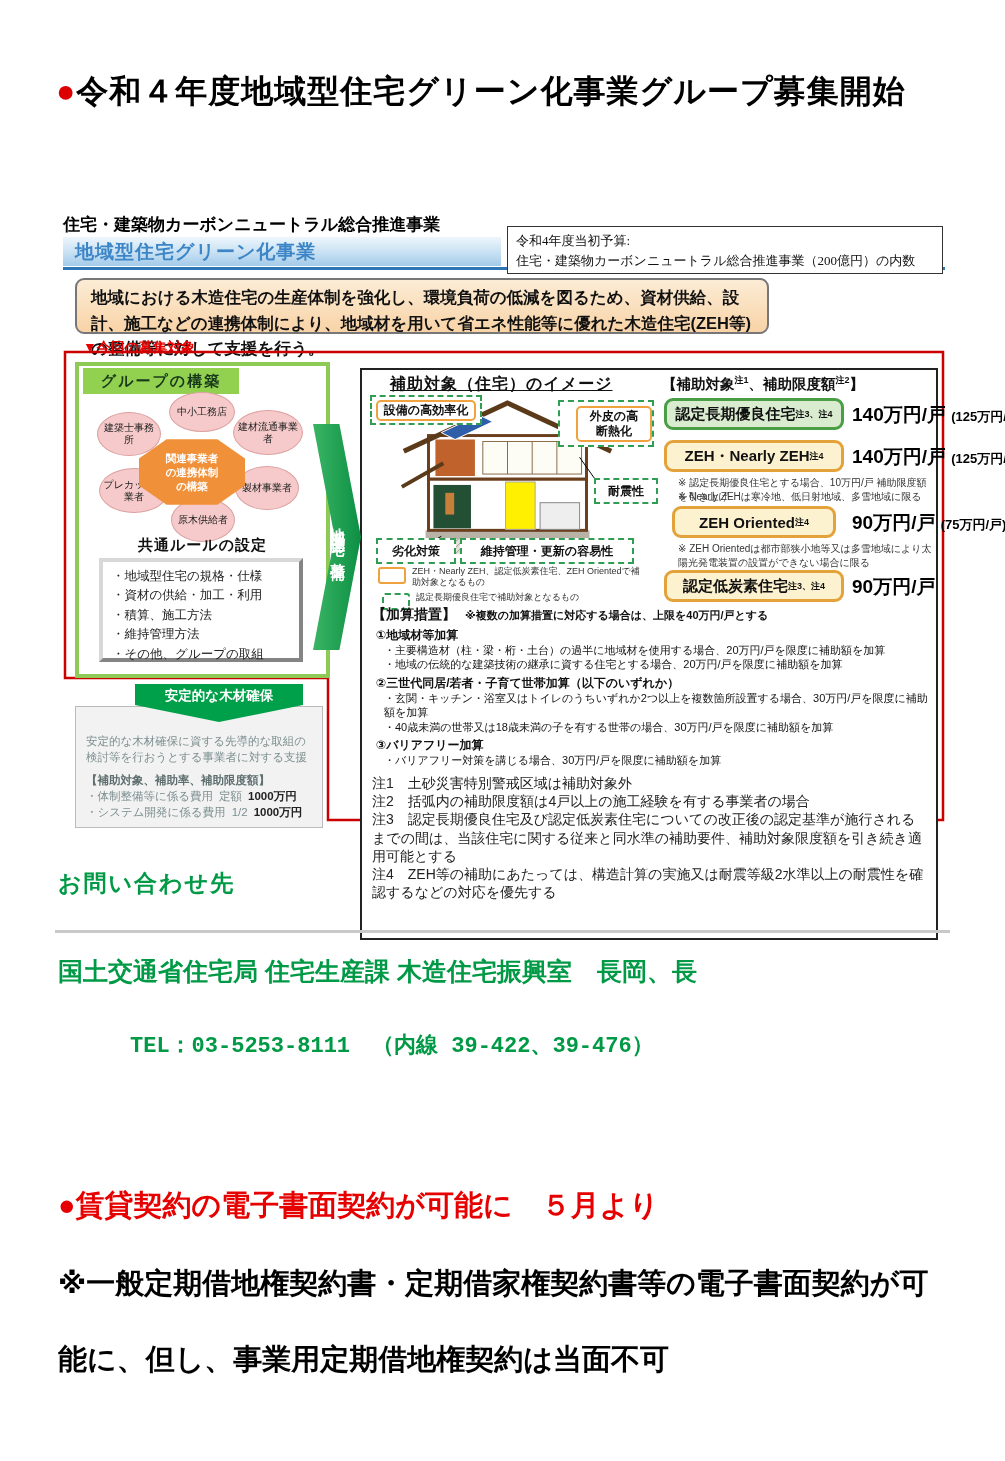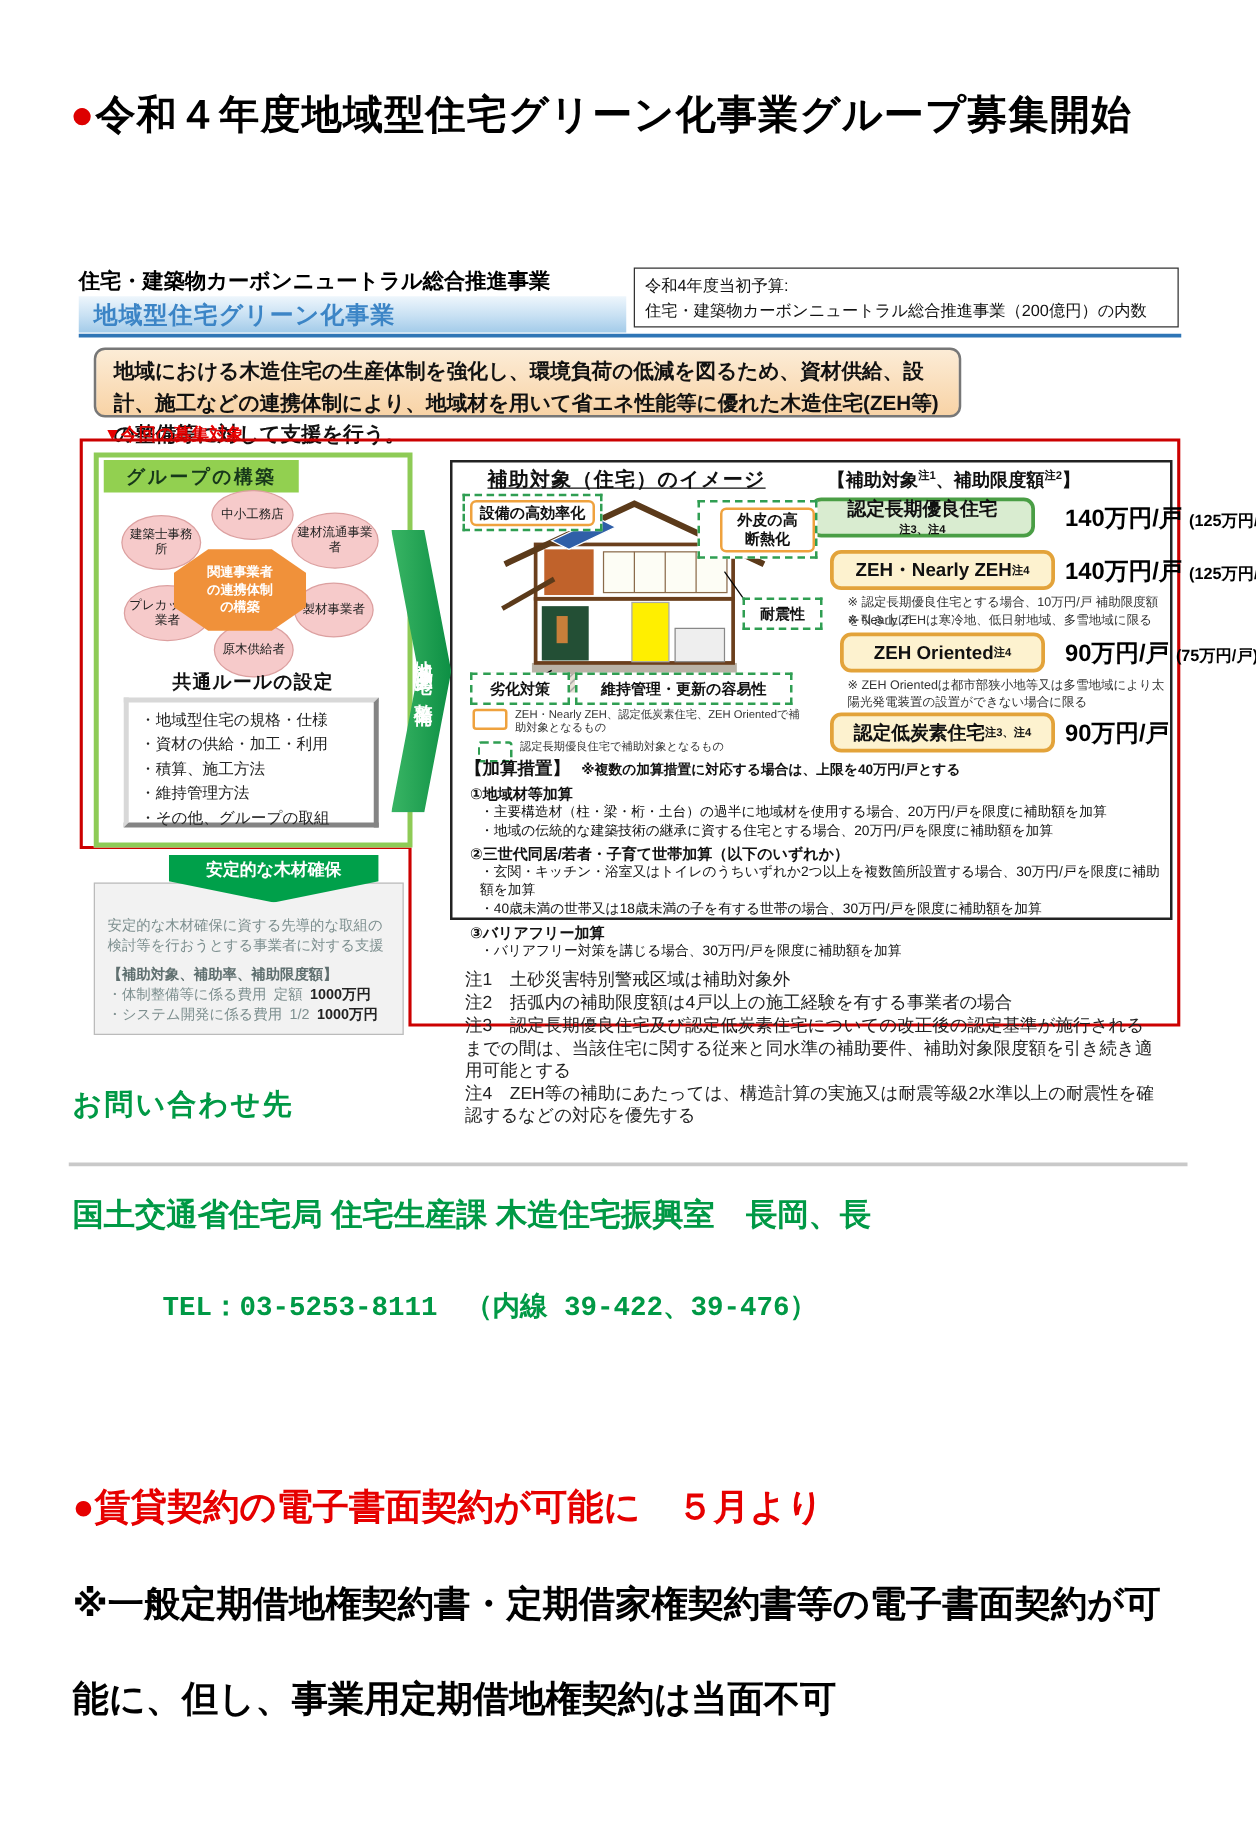--- a/index.html
+++ b/index.html
@@ -11,22 +11,22 @@
   .main-title{left:56px;top:70px;width:900px;font-size:32px;font-weight:bold;letter-spacing:1px;color:#000;white-space:nowrap;}
   .main-title .bullet{color:#dd0000;}
 
   
   .flyer{left:55px;top:210px;width:893px;height:625px;}
   .program-parent{left:8px;top:3px;font-size:17px;font-weight:bold;color:#000;}
   .program-bar{left:8px;top:27px;width:438px;height:29px;background:linear-gradient(180deg,#eef6fc 0%,#c7e0f3 55%,#a3cbe9 100%);
                display:flex;align-items:center;padding-left:12px;box-sizing:border-box;
                color:#3c85c6;font-weight:bold;font-size:19px;letter-spacing:1px;}
   .blue-rule{left:8px;top:57px;width:882px;height:3px;background:#2e75b6;}
-  .budget-box{left:452px;top:4px;width:436px;height:48px;border:1px solid #333;background:#fff;
-              font-size:13px;line-height:1.55;padding:4px 8px;box-sizing:border-box;}
+  .budget-box{left:452px;top:16px;width:436px;height:48px;border:1px solid #333;background:#fff;
+              font-size:13px;line-height:1.55;padding:4px 8px;box-sizing:border-box;font-family:Liberation Serif, serif;}
   .summary-box{left:20px;top:68px;width:694px;height:56px;border:2px solid #777;border-radius:9px;
                background:linear-gradient(180deg,#fcecd6 0%,#f8d3a6 100%);
                font-size:16.5px;font-weight:bold;line-height:1.55;padding:5px 14px;box-sizing:border-box;color:#111;}
   .target-label{left:28px;top:129px;font-size:14px;font-weight:bold;color:#e60000;}
 
   .red-frame{left:0;top:0;pointer-events:none;}
 
   
   .group-box{left:20px;top:152px;width:255px;height:316px;border:4px solid #8ecb56;background:#fff;box-sizing:border-box;}
   .group-title{left:4px;top:2px;width:156px;height:26px;background:#92d050;color:#17381a;
@@ -51,21 +51,21 @@
   .wood-row{display:flex;gap:6px;color:#7d8f8f;}
   .wood-row .amt{font-weight:bold;color:#222;}
 
   
   .big-arrow{left:258px;top:214px;width:48px;height:226px;background:linear-gradient(90deg,#39b564,#0d8f44);
              clip-path:polygon(0 0,55% 0,100% 50%,55% 100%,0 100%,45% 50%);
              display:flex;align-items:center;justify-content:center;z-index:2;}
   .big-arrow span{writing-mode:vertical-rl;color:#fff;font-weight:bold;font-size:15px;letter-spacing:3px;}
 
   
-  .panel{left:305px;top:158px;width:578px;height:368px;border:2px solid #222;background:#fff;box-sizing:border-box;}
+  .panel{left:305px;top:158px;width:578px;height:572px;border:2px solid #222;background:#fff;box-sizing:border-box;}
   .ptitle{left:28px;top:4px;font-size:16px;font-weight:bold;text-decoration:underline;letter-spacing:1px;}
   .tag{position:absolute;border:2px dashed #2f9e52;background:#fff;display:flex;align-items:center;justify-content:center;
        text-align:center;font-weight:bold;font-size:12px;color:#111;line-height:1.25;box-sizing:border-box;z-index:2;}
   .tag .inner{border:2px solid #efa23e;border-radius:5px;padding:1px 6px;}
   .legend-row{position:absolute;display:flex;align-items:flex-start;gap:6px;font-size:9px;line-height:1.25;color:#333;}
   .sw{flex:0 0 auto;width:24px;height:13px;background:#fff;border-radius:3px;margin-top:1px;}
   .sw.solid{border:2.5px solid #efa23e;}
   .sw.dash{border:2px dashed #2f9e52;}
 
   .sheading{left:300px;top:4px;font-size:14.5px;font-weight:bold;}
@@ -210,21 +210,21 @@
       </div>
       <div class="legend-row" style="left:20px;top:222px;width:270px;">
         <span class="sw dash"></span>
         <span>認定長期優良住宅で補助対象となるもの</span>
       </div>
 
       <div class="abs sheading">
         <span>【補助対象</span><span class="sup">注1</span><span>、補助限度額</span><span class="sup">注2</span><span>】</span>
       </div>
 
-      <div class="badge green" style="left:286px;top:28px;width:180px;height:32px;flex-direction:column;">
+      <div class="badge green" style="left:302px;top:28px;width:180px;height:32px;">
         <span>認定長期優良住宅</span>
           <span class="sup">注3、注4</span>
       </div>
       <div class="amount" style="left:490px;top:32px;">
         <span>140万円/戸</span> <span class="sub">(125万円/戸)</span>
       </div>
 
       <div class="badge orange" style="left:302px;top:70px;width:180px;height:32px;">
         <span>ZEH・Nearly ZEH</span>
           <span class="sup">注4</span>

